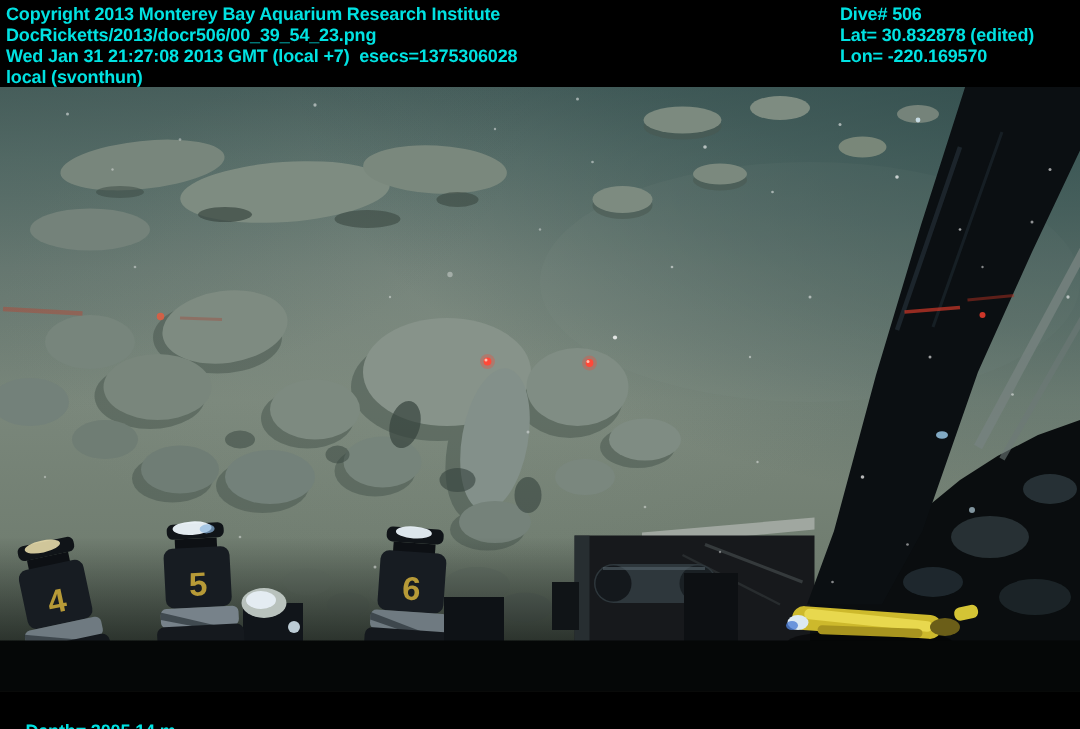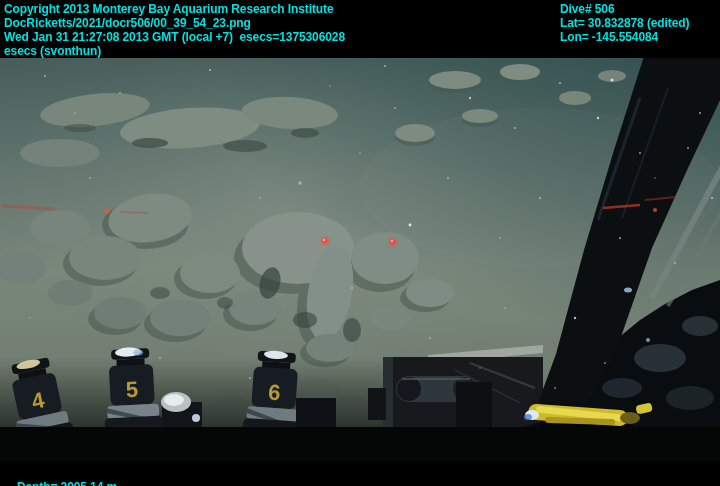--- a/index.html
+++ b/index.html
@@ -277,29 +277,29 @@
       <circle cx="480" cy="310" r="0.8" opacity="0.4"></circle>
       <circle cx="395" cy="50" r="0.9" opacity="0.45"></circle>
     </g>
   </svg>
 
   <div id="topbar" class="bar"></div>
   <div id="bottombar" class="bar"></div>
 
   <div id="top-left">
     <div class="ovl">Copyright 2013 Monterey Bay Aquarium Research Institute</div>
-    <div class="ovl">DocRicketts/2021/docr506/00_39_54_23.png</div>
+    <div class="ovl">DocRicketts/2013/docr506/00_39_54_23.png</div>
     <div class="ovl">Wed Jan 31 21:27:08 2013 GMT (local +7)  esecs=1375306028</div>
-    <div class="ovl">esecs (svonthun)</div>
+    <div class="ovl">local (svonthun)</div>
   </div>
 
   <div id="top-right">
     <div class="ovl">Dive# 506</div>
     <div class="ovl">Lat= 30.832878 (edited)</div>
-    <div class="ovl">Lon= -145.554084</div>
+    <div class="ovl">Lon= -220.169570</div>
   </div>
 
   <div id="bottom-line" class="ovl">
     <span class="seg">Depth= 2005.14 m</span>
     
     
     
     
   </div>
 

